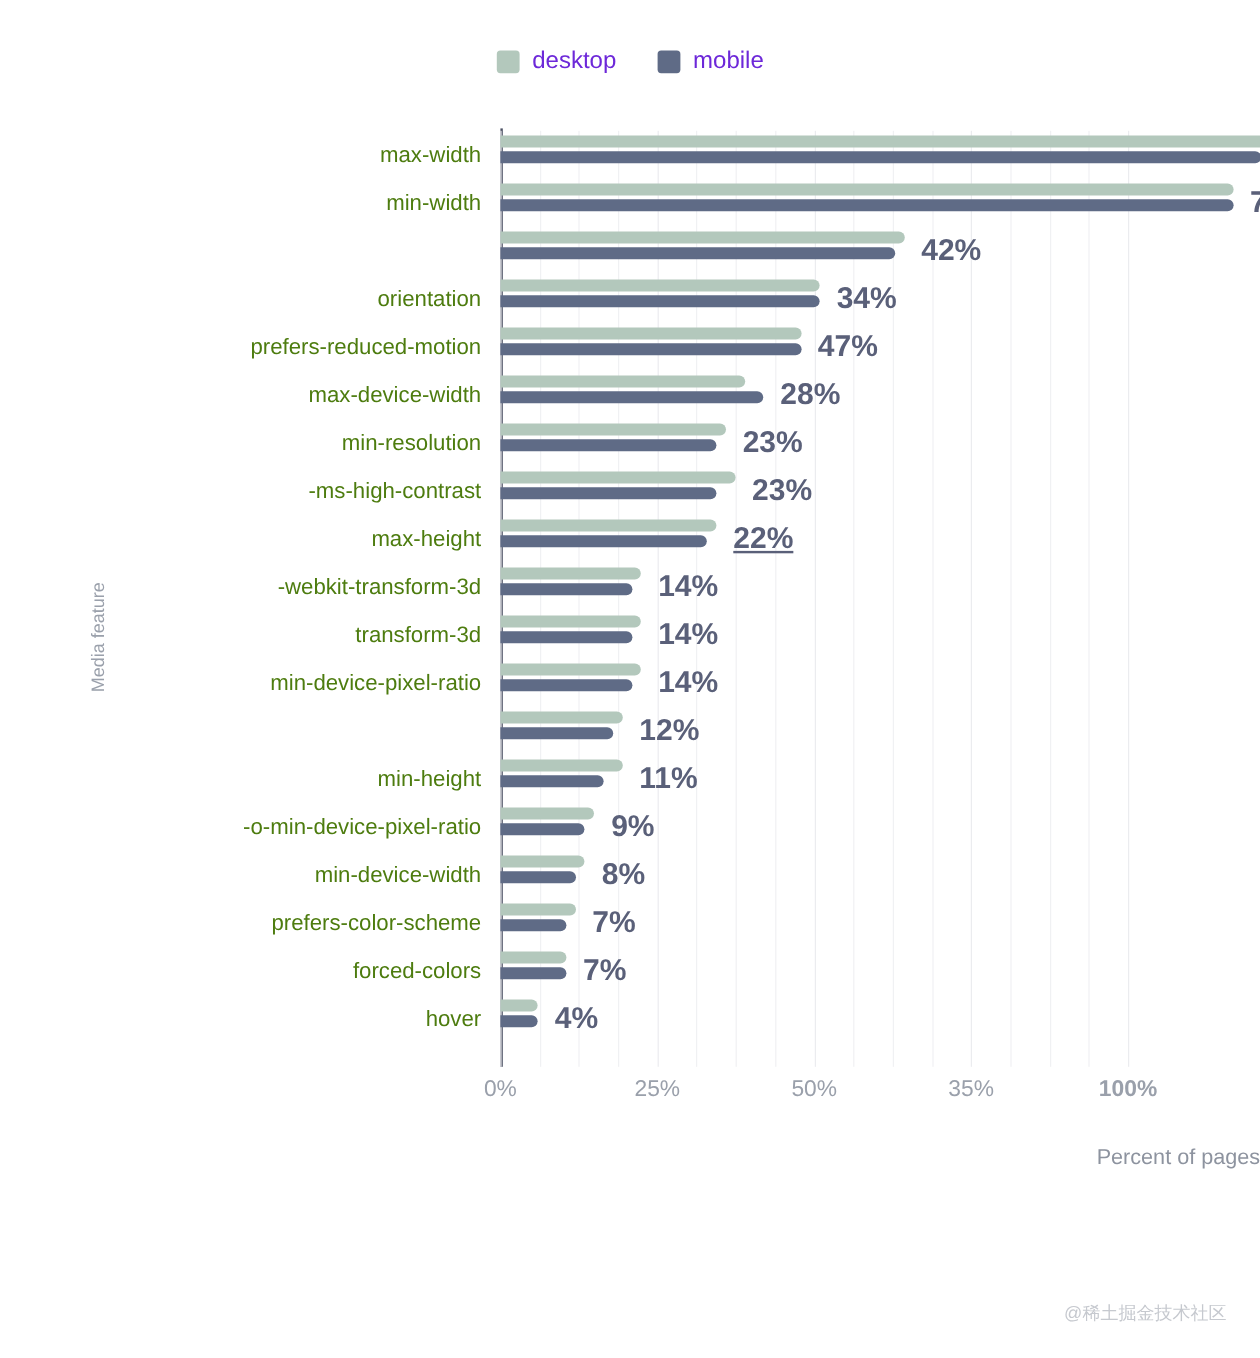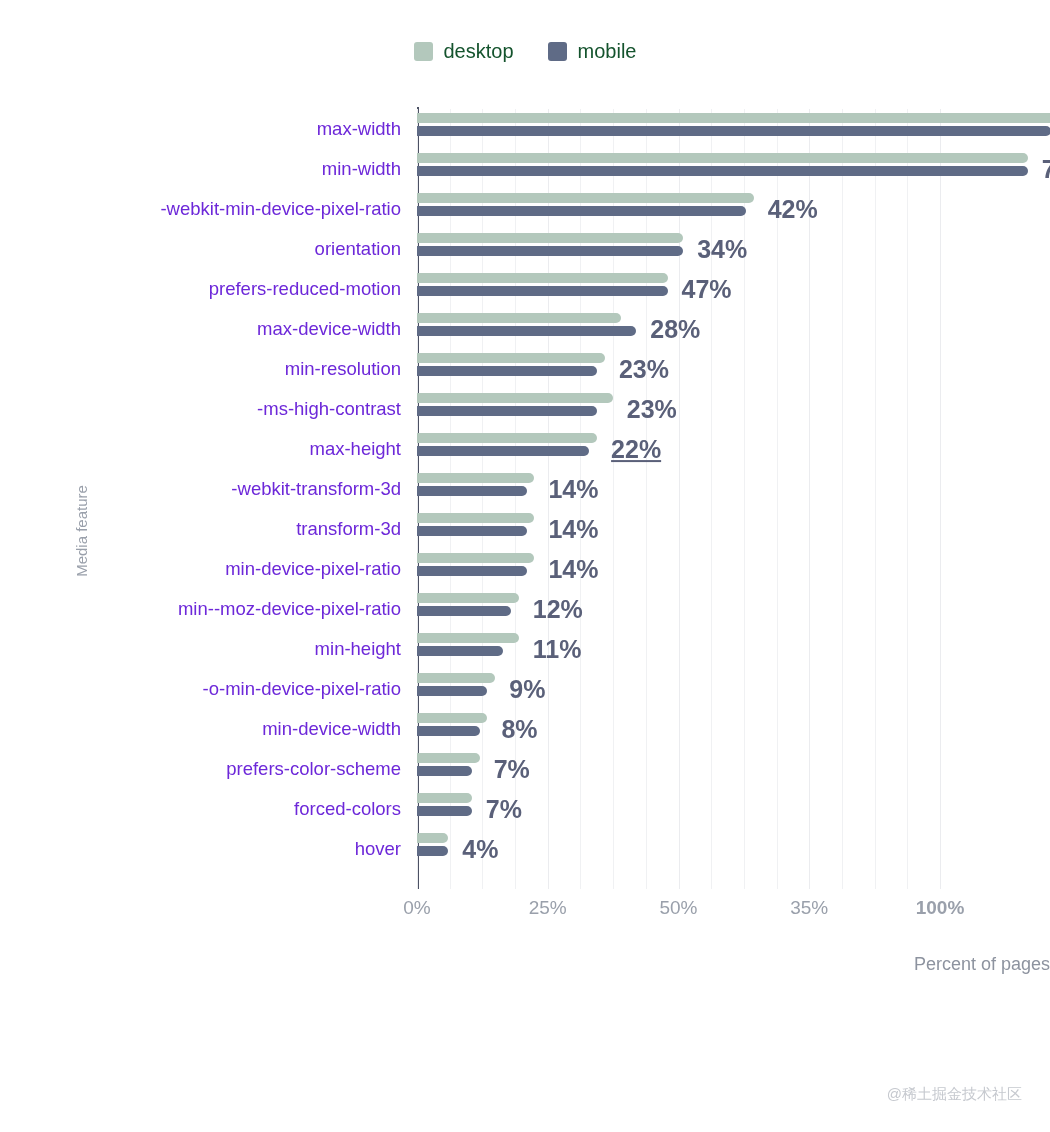--- a/index.html
+++ b/index.html
@@ -50,21 +50,21 @@
     gap: 11px;
   }
   .legend-swatch {
     width: 19px;
     height: 19px;
     border-radius: 3px;
     display: block;
   }
   .legend-label {
     font-size: 20px;
-    color: #14532d;
+    color: #6d28d9;
   }
 
   
   .plot-wrap {
     position: relative;
     margin-top: 38px;
     height: 860px;
   }
 
   .y-axis-title {
@@ -128,21 +128,21 @@
     box-sizing: border-box;
     padding-top: 4px;
   }
   .cat-label {
     position: absolute;
     right: 100%;
     margin-right: 16px;
     top: 50%;
     transform: translateY(-50%);
     font-size: 18.5px;
-    color: #6d28d9;
+    color: #4d7c0f;
     white-space: nowrap;
     text-align: right;
   }
   .bar {
     height: 10px;
     border-radius: 0 6px 6px 0;
     display: block;
   }
   .bar.desktop { background: #b3c8bc; margin-bottom: 3px; }
   .bar.mobile  { background: #5f6b86; }
@@ -230,21 +230,20 @@
           <div class="bar desktop" style="width: 82%;"></div>
           <div class="bar mobile" style="width: 81%;"></div>
         </div>
         <div class="row">
           <div class="cat-label">min-width</div>
           <div class="bar desktop" style="width: 78%;"></div>
           <div class="bar mobile" style="width: 78%;"></div>
           <div class="value-label" style="left: 78%;">78%</div>
         </div>
         <div class="row">
-          <div class="cat-label">-webkit-min-device-pixel-ratio</div>
           <div class="bar desktop" style="width: 43%;"></div>
           <div class="bar mobile" style="width: 42%;"></div>
           <div class="value-label" style="left: 43%;">42%</div>
         </div>
         <div class="row">
           <div class="cat-label">orientation</div>
           <div class="bar desktop" style="width: 34%;"></div>
           <div class="bar mobile" style="width: 34%;"></div>
           <div class="value-label" style="left: 34%;">34%</div>
         </div>
@@ -290,21 +289,20 @@
           <div class="bar mobile" style="width: 14%;"></div>
           <div class="value-label" style="left: 15%;">14%</div>
         </div>
         <div class="row">
           <div class="cat-label">min-device-pixel-ratio</div>
           <div class="bar desktop" style="width: 15%;"></div>
           <div class="bar mobile" style="width: 14%;"></div>
           <div class="value-label" style="left: 15%;">14%</div>
         </div>
         <div class="row">
-          <div class="cat-label">min--moz-device-pixel-ratio</div>
           <div class="bar desktop" style="width: 13%;"></div>
           <div class="bar mobile" style="width: 12%;"></div>
           <div class="value-label" style="left: 13%;">12%</div>
         </div>
         <div class="row">
           <div class="cat-label">min-height</div>
           <div class="bar desktop" style="width: 13%;"></div>
           <div class="bar mobile" style="width: 11%;"></div>
           <div class="value-label" style="left: 13%;">11%</div>
         </div>

